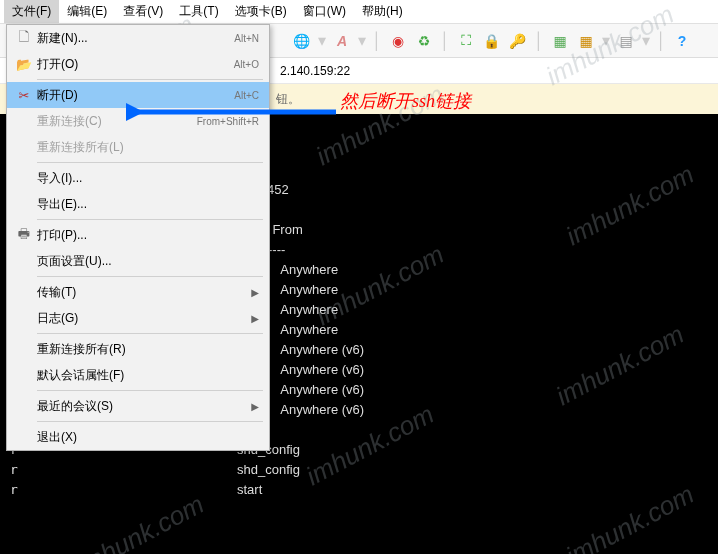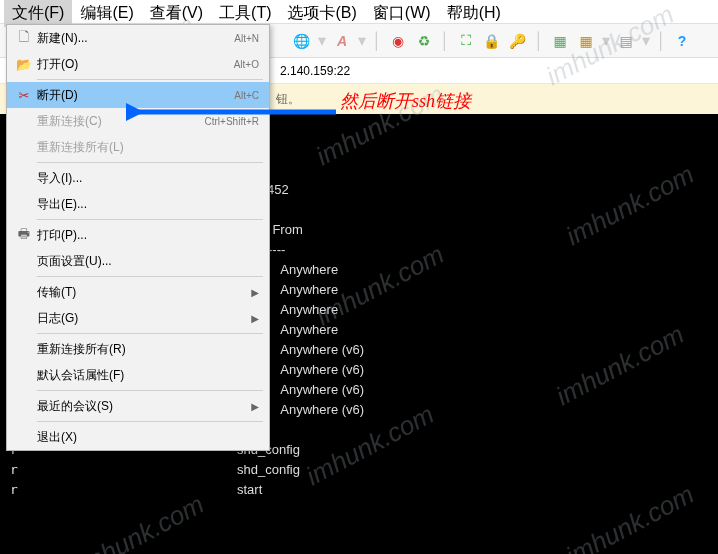--- a/index.html
+++ b/index.html
@@ -1,17 +1,17 @@
 <!DOCTYPE html>
 <html><head>
 <meta charset="utf-8">
 <style>
 *{box-sizing:border-box;margin:0;padding:0;font-family:"Microsoft YaHei",Arial,sans-serif}
 body{width:718px;height:554px;background:#fff;overflow:hidden;position:relative}
-.menubar{height:24px;background:#fff;display:flex;align-items:flex-start;padding:0 4px;font-size:16px;border-bottom:1px solid #e0e0e0}
+.menubar{height:24px;background:#fff;display:flex;align-items:flex-start;padding:0 4px;font-size:12px;border-bottom:1px solid #e0e0e0}
 .menubar span{padding:3px 8px;cursor:default}
 .menubar span.active{background:#d4d4d4}
 .toolbar{height:34px;background:#f7f7f7;display:flex;align-items:center;padding:0 6px;gap:6px;border-bottom:1px solid #ddd}
 .toolbar .ico{width:20px;height:20px;display:flex;align-items:center;justify-content:center;color:#555;font-size:14px}
 .toolbar .sep{color:#ccc}
 .addrbar{height:26px;background:#fff;display:flex;align-items:center;font-size:12px;padding:0 6px;gap:6px;border-bottom:1px solid #e8e8e8}
 .infobar{height:30px;background:#fcf5d8;display:flex;align-items:center;font-size:12px;padding:0 8px;color:#666;justify-content:flex-end}
 .term{background:#000;color:#ddd;font-family:Consolas,monospace;font-size:13px;padding:6px 10px;white-space:pre;line-height:20px;height:440px}
 .dropdown{position:absolute;top:24px;left:6px;width:264px;background:#f2f2f2;border:1px solid #b5b5b5;box-shadow:2px 2px 5px rgba(0,0,0,.25);z-index:10;font-size:12px}
 .menuitem{display:flex;align-items:center;height:26px;padding:0 10px 0 4px}
@@ -105,21 +105,21 @@
     </div>
   <div class="menusep"></div>
   <div class="menuitem hi">
       <div class="iconcell" style="color:#b33">✂</div>
       <div class="lbl">断开(D)</div>
       <div class="sc">Alt+C</div>
     </div>
   <div class="menuitem disabled">
       <div class="iconcell"></div>
       <div class="lbl">重新连接(C)</div>
-      <div class="sc">Ctrl+Shift+R</div>
+      <div class="sc">From+Shift+R</div>
     </div>
   <div class="menuitem disabled">
       <div class="iconcell"></div>
       <div class="lbl">重新连接所有(L)</div>
     </div>
   <div class="menusep"></div>
   <div class="menuitem">
       <div class="iconcell"></div>
       <div class="lbl">导入(I)...</div>
     </div>

